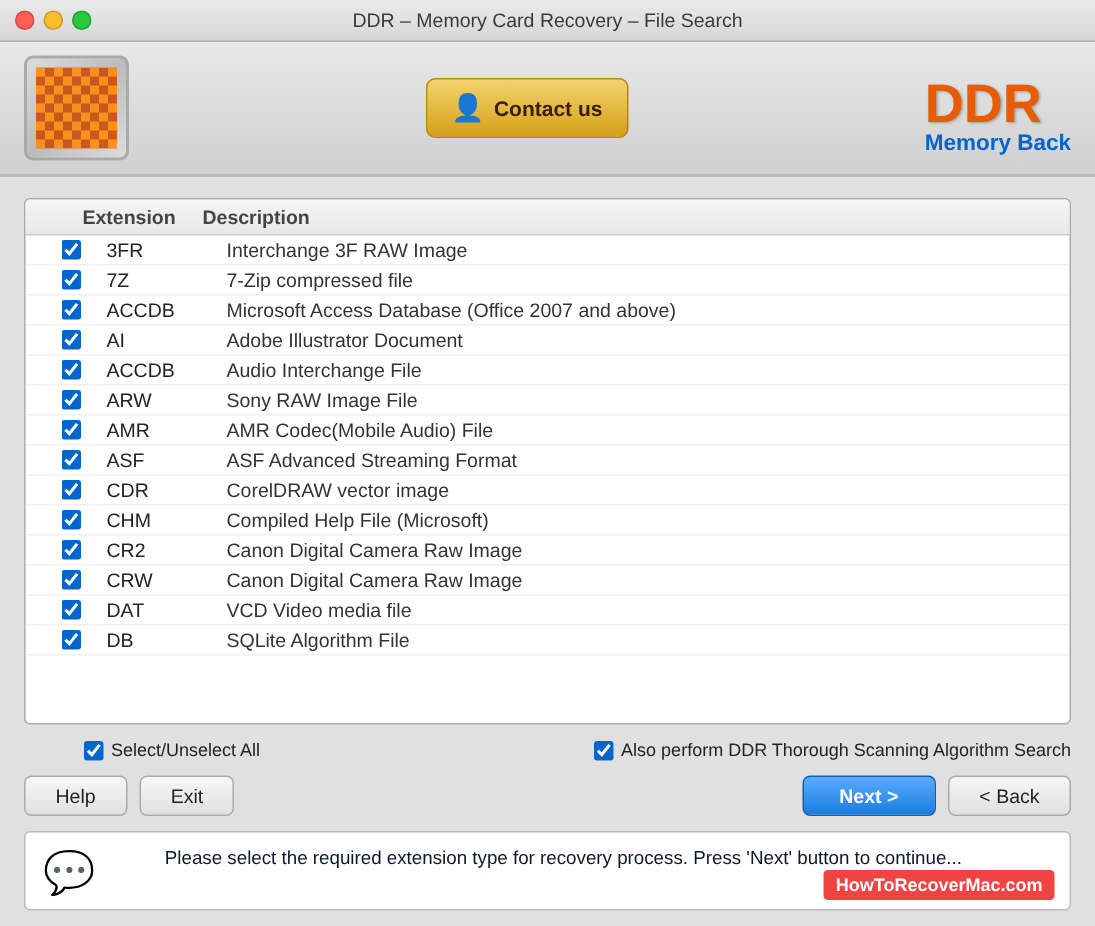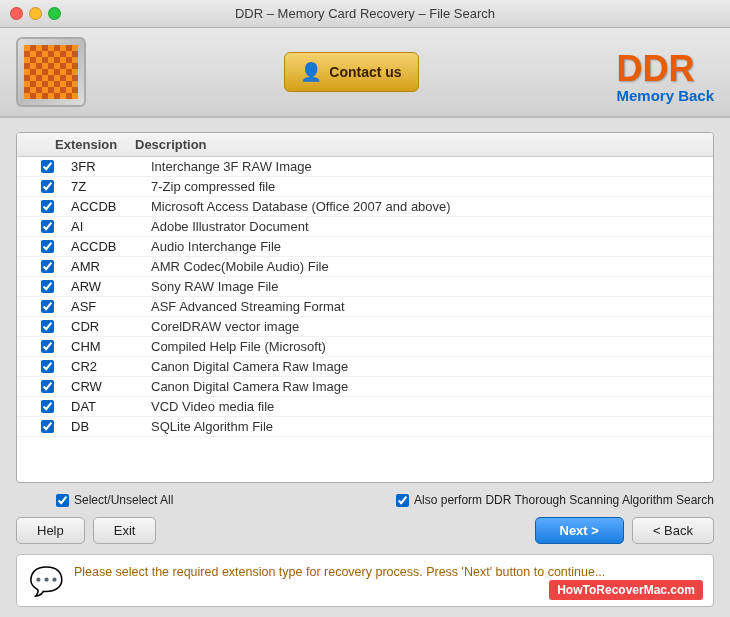--- a/index.html
+++ b/index.html
@@ -220,23 +220,24 @@
       position: relative;
     }
     .info-icon {
       font-size: 28px;
       color: #2288cc;
       flex-shrink: 0;
       margin-top: 2px;
     }
     .info-text {
       font-size: 12.5px;
-      color: #a16207;
+      color: #0f172a;
       line-height: 1.5;
       text-align: justify;
+      margin-left: 36px;
     }
     .watermark {
       position: absolute;
       right: 10px;
       bottom: 6px;
       background: #ef4444;
       color: white;
       font-size: 12px;
       font-weight: bold;
       padding: 3px 8px;
@@ -310,29 +311,29 @@
       <div class="row-check">
         <input type="checkbox" checked="" style="">
       </div>
       <div class="row-ext">ACCDB</div>
       <div class="row-desc">Audio Interchange File</div>
     </div>
         <div class="table-row">
       <div class="row-check">
         <input type="checkbox" checked="" style="">
       </div>
+      <div class="row-ext">ARW</div>
+      <div class="row-desc">Sony RAW Image File</div>
+    </div>
+        <div class="table-row">
+      <div class="row-check">
+        <input type="checkbox" checked="" style="">
+      </div>
       <div class="row-ext">AMR</div>
       <div class="row-desc">AMR Codec(Mobile Audio) File</div>
-    </div>
-        <div class="table-row">
-      <div class="row-check">
-        <input type="checkbox" checked="" style="">
-      </div>
-      <div class="row-ext">ARW</div>
-      <div class="row-desc">Sony RAW Image File</div>
     </div>
         <div class="table-row">
       <div class="row-check">
         <input type="checkbox" checked="" style="">
       </div>
       <div class="row-ext">ASF</div>
       <div class="row-desc">ASF Advanced Streaming Format</div>
     </div>
         <div class="table-row">
       <div class="row-check">

